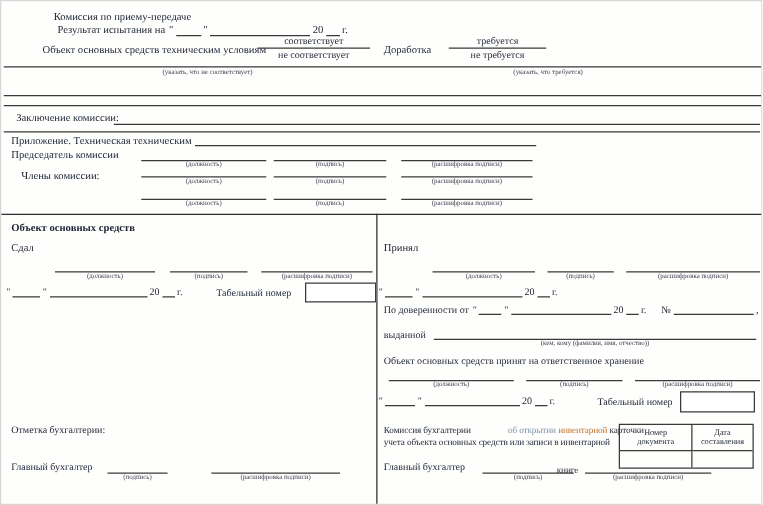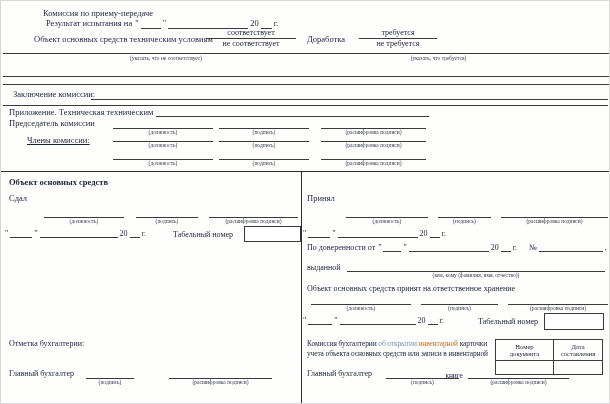--- a/index.html
+++ b/index.html
@@ -15,21 +15,21 @@
   .bold{font-weight:bold;}
   .lbl{position:absolute;font-size:5.5px;color:#3a3f4e;text-align:center;line-height:1;white-space:nowrap;}
   .bline{position:absolute;border-bottom:1px solid #3a3a3a;height:0;}
   .hline{position:absolute;border-bottom:1px solid #2e2e2e;height:0;}
   .vline{position:absolute;border-left:1px solid #2e2e2e;width:0;}
   .row{position:absolute;display:flex;align-items:flex-end;white-space:nowrap;}
   .iline{display:inline-block;border-bottom:1px solid #3a3a3a;height:8px;margin:0 2px;}
   .frac{position:absolute;text-align:center;font-size:8px;line-height:1.2;}
   .frac .fr-top{border-bottom:1px solid #3a3a3a;padding:0 3px;}
   .box{position:absolute;border:1px solid #3a3a3a;background:#fff;}
-  .grey{color:#8093ad;}
+  .grey{color:#8093ad;padding-left:28px;}
   .orange{color:#c0722d;margin-top:45px;}
   .inv-table{position:absolute;left:494px;top:338px;width:108px;height:36px;
     display:grid;grid-template-columns:58px 48px;grid-template-rows:21px 13px;
     border:1px solid #3a3a3a;box-sizing:border-box;}
   .inv-cell{box-sizing:border-box;border-right:1px solid #3a3a3a;border-bottom:1px solid #3a3a3a;
     font-size:6.6px;text-align:center;line-height:1.1;display:flex;flex-direction:column;justify-content:center;}
   .inv-cell:nth-child(2n){border-right:none;}
   .inv-cell:nth-child(3),.inv-cell:nth-child(4){border-bottom:none;}
 </style>
 </head>
@@ -79,21 +79,21 @@
   <div class="bline" style="left:155px;top:115px;width:273px;"></div>
 
   <div class="abs t85" style="left:8px;top:118px;">Председатель комиссии</div>
   <div class="bline" style="left:112px;top:127px;width:100px;"></div>
   <div class="bline" style="left:218px;top:127px;width:90px;"></div>
   <div class="bline" style="left:320px;top:127px;width:105px;"></div>
   <div class="lbl" style="left:112px;top:129px;width:100px;">(должность)</div>
   <div class="lbl" style="left:218px;top:129px;width:90px;">(подпись)</div>
   <div class="lbl" style="left:320px;top:129px;width:105px;">(расшифровка подписи)</div>
 
-  <div class="abs t85" style="left:26px;top:135px;text-decoration:underline;">Члены комиссии:</div>
+  <div class="abs t85" style="left:16px;top:135px;">Члены комиссии:</div>
   <div class="bline" style="left:112px;top:140px;width:100px;"></div>
   <div class="bline" style="left:218px;top:140px;width:90px;"></div>
   <div class="bline" style="left:320px;top:140px;width:105px;"></div>
   <div class="lbl" style="left:112px;top:142px;width:100px;">(должность)</div>
   <div class="lbl" style="left:218px;top:142px;width:90px;">(подпись)</div>
   <div class="lbl" style="left:320px;top:142px;width:105px;">(расшифровка подписи)</div>
 
   <div class="bline" style="left:112px;top:158px;width:100px;"></div>
   <div class="bline" style="left:218px;top:158px;width:90px;"></div>
   <div class="bline" style="left:320px;top:158px;width:105px;"></div>

